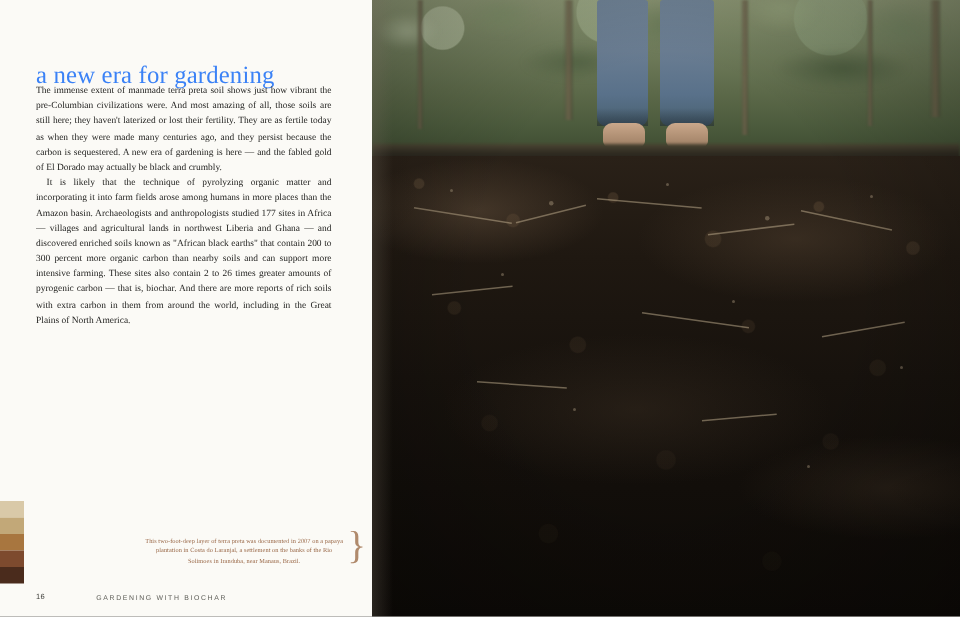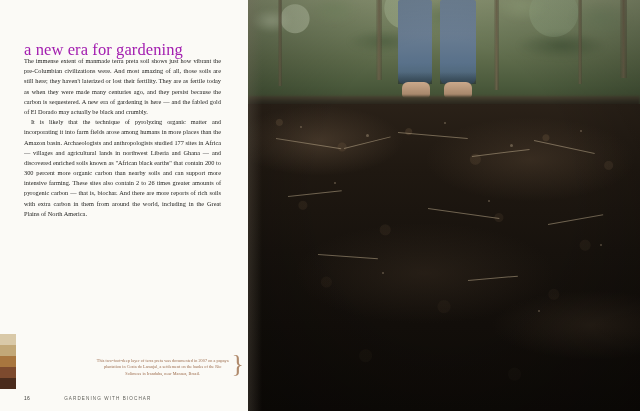--- a/index.html
+++ b/index.html
@@ -28,21 +28,21 @@
     flex: 0 0 248px;
   }
   .headline {
     position: absolute;
     left: 24px;
     top: 30px;
     width: 200px;
     font-family: "Liberation Serif", serif;
     font-size: 16.5px;
     line-height: 1.15;
-    color: #a21caf;
+    color: #3b82f6;
     font-weight: normal;
     letter-spacing: 0.1px;
   }
   .body-col {
     position: absolute;
     left: 24px;
     top: 56px;
     width: 197px;
     font-size: 6.3px;
     line-height: 1.62;

